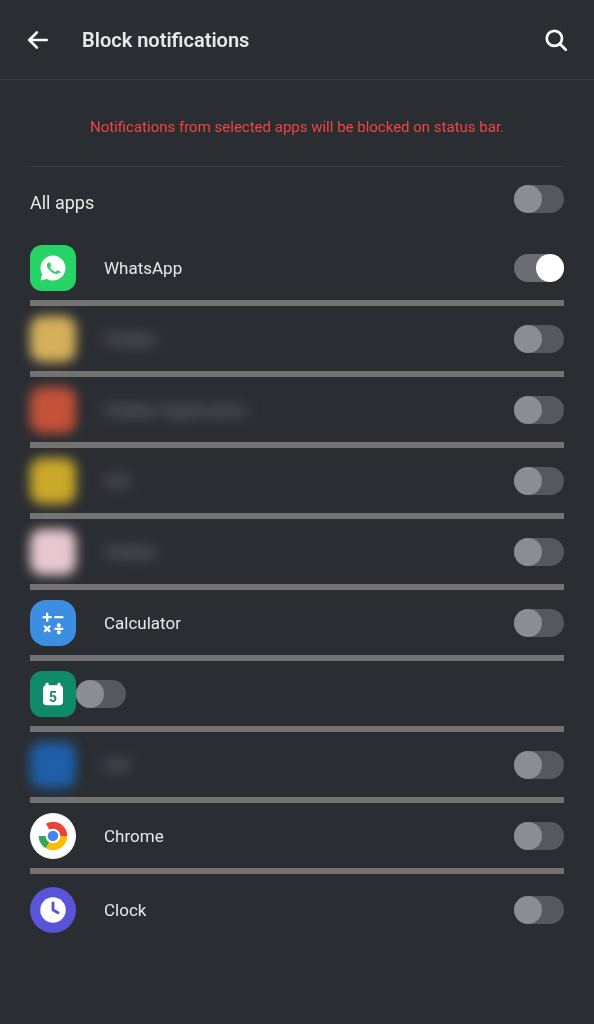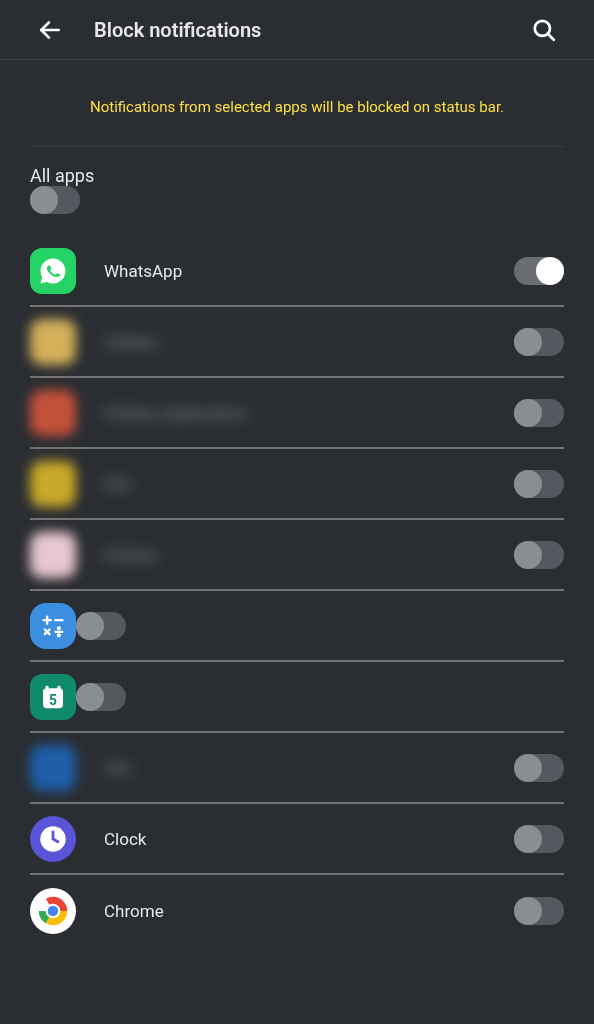--- a/index.html
+++ b/index.html
@@ -7,22 +7,22 @@
       width: 594px;
       height: 1024px;
       background: #2a2d32;
       font-family: -apple-system, BlinkMacSystemFont, 'Segoe UI', Roboto, sans-serif;
       color: #e8e8e8;
       overflow: hidden;
     }
     .header {
       display: flex;
       align-items: center;
-      height: 60px;
-      padding: 0 36px;
+      height: 80px;
+      padding: 0 24px;
       border-bottom: 1px solid #3a3d42;
     }
     .back-btn {
       width: 28px;
       height: 28px;
       display: flex;
       align-items: center;
       justify-content: center;
       cursor: pointer;
     }
@@ -36,46 +36,45 @@
       width: 28px;
       height: 28px;
       display: flex;
       align-items: center;
       justify-content: center;
       cursor: pointer;
     }
     .description {
       text-align: center;
       font-size: 15px;
-      color: #fde047;
+      color: #ef4444;
       padding: 38px 20px 30px;
     }
     .divider {
       height: 1px;
       background: #3a3d42;
       margin: 0 30px;
     }
     .all-apps-row {
       display: flex;
-      align-items: flex-start;
+      align-items: flex-end;
       padding: 18px 30px 22px;
-      flex-direction: column;
     }
     .all-apps-label {
       font-size: 18px;
       flex: 1;
     }
     .app-list {
       padding: 0 30px;
     }
     .app-row {
       display: flex;
       align-items: center;
       height: 71px;
-      border-bottom: 2px solid #737373;
+      border-bottom: 6px solid #737373;
     }
     .app-row:last-child { border-bottom: none; }
     .app-icon {
       width: 46px;
       height: 46px;
       border-radius: 12px;
       display: flex;
       align-items: center;
       justify-content: center;
       flex-shrink: 0;
@@ -206,52 +205,41 @@
           <line x1="7" y1="4" x2="7" y2="10"></line>
           <line x1="4" y1="7" x2="10" y2="7"></line>
           <line x1="14" y1="7" x2="20" y2="7"></line>
           <line x1="5" y1="15" x2="9" y2="19"></line>
           <line x1="9" y1="15" x2="5" y2="19"></line>
           <circle cx="17" cy="14" r="0.8" fill="#fff"></circle>
           <circle cx="17" cy="20" r="0.8" fill="#fff"></circle>
           <line x1="14" y1="17" x2="20" y2="17"></line>
         </svg>
       </div>
+      <div class="app-name">Calculator</div>
       <div class="toggle">
         <div class="toggle-knob"></div>
       </div>
     </div>
     <div class="app-row">
       <div class="app-icon ic-calendar">
         <svg width="30" height="30" viewBox="0 0 24 24">
           <rect x="4" y="5" width="16" height="16" rx="3" fill="#fff"></rect>
           <rect x="6" y="3" width="2.5" height="5" rx="1" fill="#fff"></rect>
           <rect x="15.5" y="3" width="2.5" height="5" rx="1" fill="#fff"></rect>
           <text x="12" y="18" font-size="11" font-weight="700" text-anchor="middle" fill="#0f8a6a">5</text>
         </svg>
       </div>
       <div class="toggle">
         <div class="toggle-knob"></div>
       </div>
     </div>
     <div class="app-row">
       <div class="app-icon ic-blur5 blurred"></div>
       <div class="app-name blurred">Hid</div>
-      <div class="toggle">
-        <div class="toggle-knob"></div>
-      </div>
-    </div>
-    <div class="app-row">
-      <div class="app-icon ic-clock">
-        <svg width="34" height="34" viewBox="0 0 24 24">
-          <circle cx="12" cy="12" r="9" fill="#fff"></circle>
-          <path d="M12 7v5l3.5 2" stroke="#5a55d8" stroke-width="2" stroke-linecap="round" fill="none"></path>
-        </svg>
-      </div>
-      <div class="app-name">Clock</div>
       <div class="toggle">
         <div class="toggle-knob"></div>
       </div>
     </div>
     <div class="app-row">
       <div class="app-icon ic-chrome">
         <svg width="38" height="38" viewBox="0 0 24 24">
           <circle cx="12" cy="12" r="11" fill="#fff"></circle>
           <circle cx="12" cy="12" r="10" fill="none"></circle>
           <path fill="#ea4335" d="M12 3a9 9 0 019 9h-9l-4.5-7.8A9 9 0 0112 3z"></path>
@@ -260,13 +248,25 @@
           <path fill="#fbbc05" d="M12 21a9 9 0 009-9h-9l-4.5 7.8A9 9 0 0012 21z"></path>
           <circle cx="12" cy="12" r="3.2" fill="#4285f4"></circle>
           <circle cx="12" cy="12" r="4" fill="none" stroke="#fff" stroke-width="1.3"></circle>
         </svg>
       </div>
       <div class="app-name">Chrome</div>
       <div class="toggle">
         <div class="toggle-knob"></div>
       </div>
     </div>
+    <div class="app-row">
+      <div class="app-icon ic-clock">
+        <svg width="34" height="34" viewBox="0 0 24 24">
+          <circle cx="12" cy="12" r="9" fill="#fff"></circle>
+          <path d="M12 7v5l3.5 2" stroke="#5a55d8" stroke-width="2" stroke-linecap="round" fill="none"></path>
+        </svg>
+      </div>
+      <div class="app-name">Clock</div>
+      <div class="toggle">
+        <div class="toggle-knob"></div>
+      </div>
+    </div>
   </div>
 
 </body></html>

